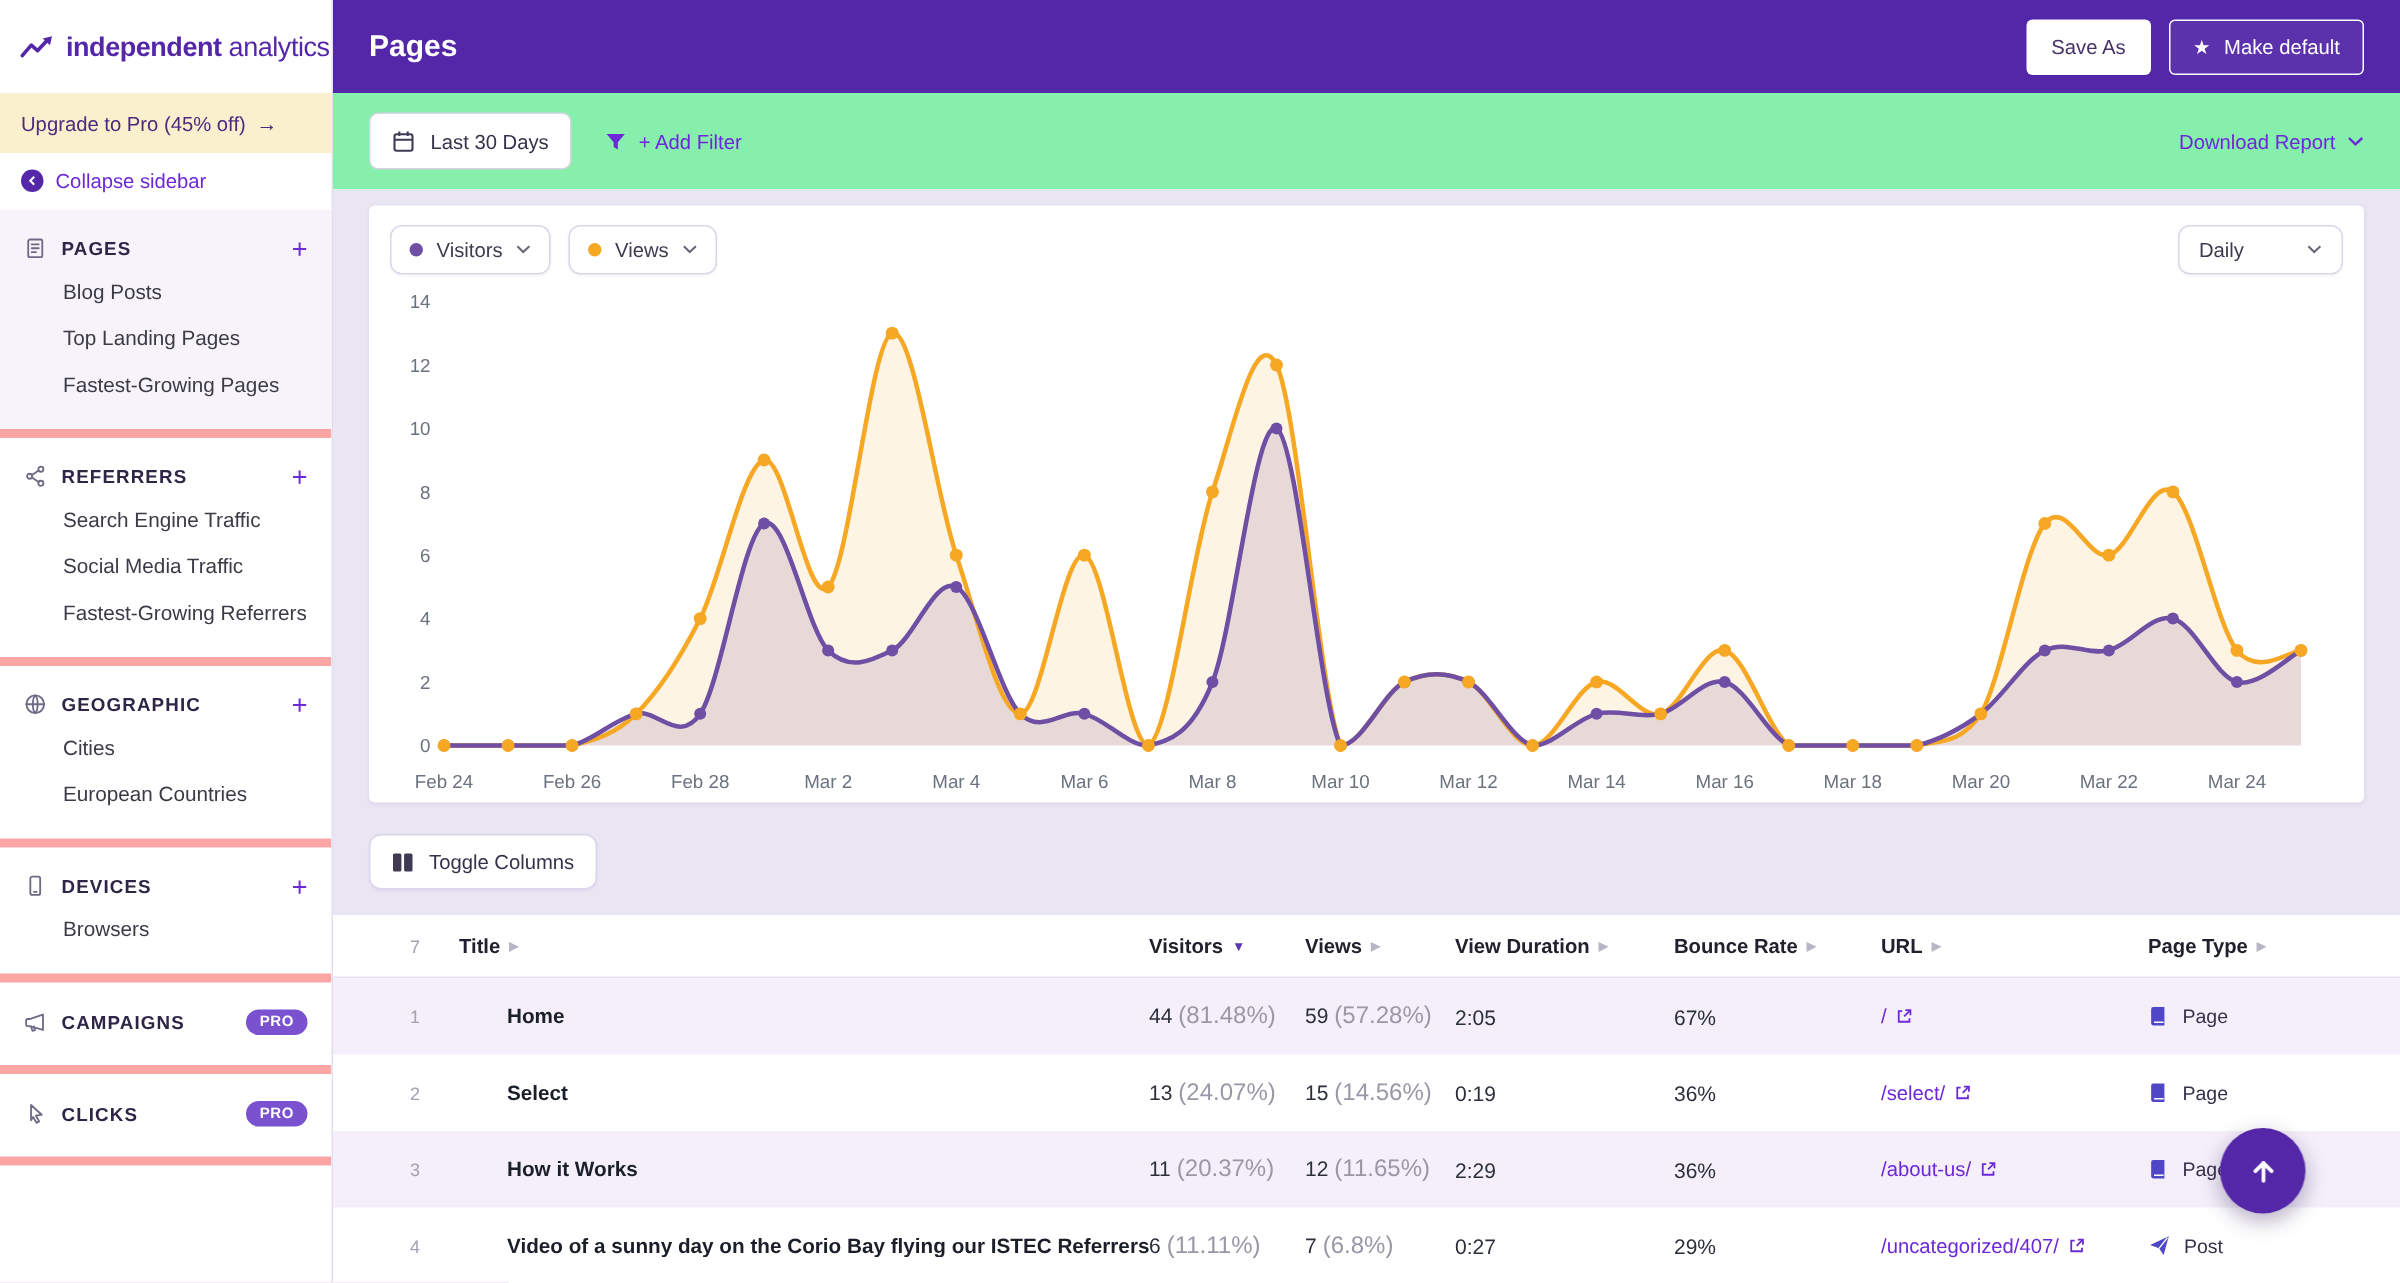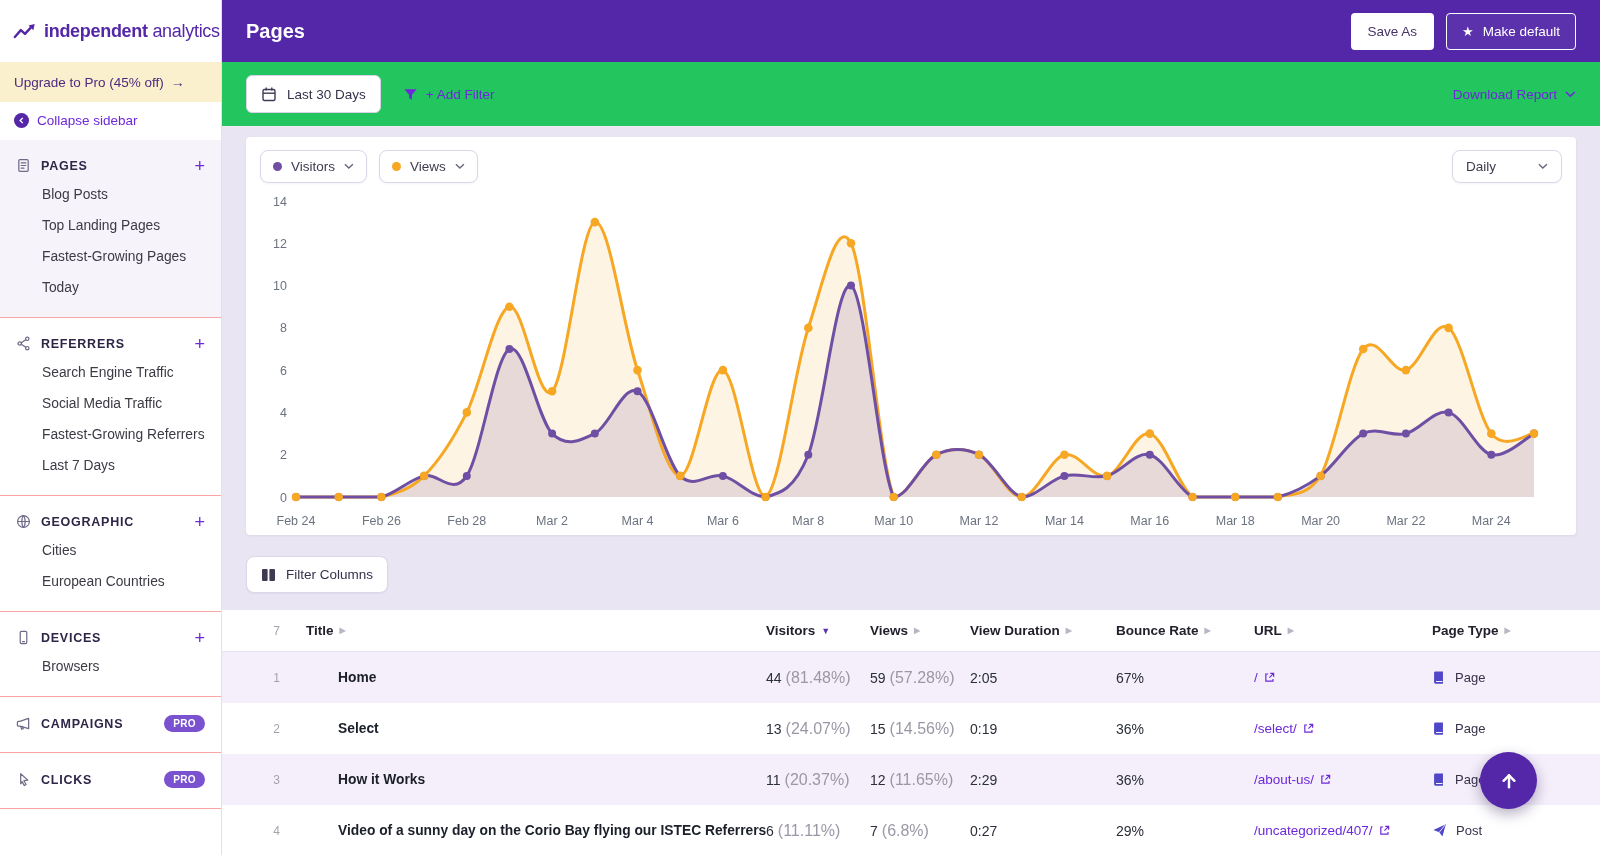--- a/index.html
+++ b/index.html
@@ -10,38 +10,38 @@
   
   .sidebar { flex:0 0 222px; width:222px; background:#fff; border-right:1px solid #e4dff0; display:flex; flex-direction:column; overflow:hidden; }
   .logo-row { height:62px; min-height:62px; display:flex; align-items:center; gap:7px; padding:0 13px; }
   .logo-text { font-size:18px; color:var(--brand,#5426a8); letter-spacing:-0.3px; }
   .logo-bold { font-weight:700; }
   .upgrade-banner { background:var(--banner,#fbf0cd); color:#4b2a7f; font-size:13.5px; font-weight:500; padding:12px 14px; display:flex; align-items:center; gap:7px; cursor:pointer; }
   .upgrade-arrow { font-size:14px; }
   .collapse-row { display:flex; align-items:center; gap:8px; padding:11px 14px 12px; color:var(--accent,#6d28d9); font-size:13.5px; cursor:pointer; }
   .collapse-circle { width:15px; height:15px; min-width:15px; border-radius:50%; background:var(--brand,#5426a8); color:#fff; display:flex; align-items:center; justify-content:center; }
   .nav { flex:1; overflow:hidden; }
-  .nav-section { padding:12px 16px 14px; border-top:1px solid #fca5a5; }
+  .nav-section { padding:12px 16px 14px; border-top:6px solid #fca5a5; }
   .nav-section.active { background:#f6f3fb; border-top:none; }
   .section-head { display:flex; align-items:center; gap:10px; padding:6px 0; cursor:pointer; }
   .section-icon { display:flex; color:#6f6a86; }
   .section-label { font-weight:700; font-size:12.5px; letter-spacing:.06em; color:#2e2547; }
   .section-plus { margin-left:auto; color:var(--accent,#6d28d9); font-size:18px; line-height:14px; cursor:pointer; }
   .pro-badge { margin-left:auto; background:#7a52cf; color:#fff; font-size:10px; font-weight:700; padding:3px 9px; border-radius:9px; letter-spacing:.04em; }
   .nav-item { padding:8px 0 8px 26px; font-size:13.8px; color:#3c3a45; cursor:pointer; }
 
   
   .main { flex:1; display:flex; flex-direction:column; background:#eae5f3; overflow:hidden; position:relative; }
   .topbar { height:62px; min-height:62px; background:var(--brand,#5426a8); display:flex; align-items:center; padding:0 24px; gap:12px; }
   .page-title { color:#fff; font-size:20px; font-weight:700; flex:1; }
   .btn-save { background:#fff; color:#473366; border:none; border-radius:4px; padding:11px 17px; font-size:13.5px; cursor:pointer; font-family:inherit; }
   .btn-default { background:rgba(255,255,255,.05); color:#fff; border:1px solid #fff; border-radius:4px; padding:10px 15px; font-size:13.5px; display:flex; gap:9px; align-items:center; cursor:pointer; font-family:inherit; }
   .star { font-size:13px; line-height:1; }
 
-  .toolbar { background:#22c55e; min-height:65px; display:flex; align-items:center; padding:0 24px; gap:22px; border-bottom:1px solid #efebf6; }
+  .toolbar { background:#86efac; min-height:65px; display:flex; align-items:center; padding:0 24px; gap:22px; border-bottom:1px solid #efebf6; }
   .btn-date { display:flex; gap:10px; align-items:center; background:#fff; border:1px solid #d8d2e6; border-radius:6px; padding:10px 14px; font-size:13.5px; color:#37314a; cursor:pointer; font-family:inherit; }
   .add-filter { display:flex; gap:8px; align-items:center; color:var(--accent,#6d28d9); font-size:13.5px; cursor:pointer; }
   .download { margin-left:auto; display:flex; gap:8px; align-items:center; color:var(--accent,#6d28d9); font-size:13.5px; cursor:pointer; }
 
   .chart-card { margin:10px 24px 0; background:#fff; border-radius:4px; box-shadow:0 1px 3px rgba(40,20,80,.08); padding:13px 14px 2px; }
   .chart-top { display:flex; gap:12px; align-items:center; }
   .chip { display:flex; align-items:center; gap:9px; border:1px solid #dcd6ea; border-radius:8px; padding:8px 12px; font-size:13.5px; color:#3f3b4f; background:#fff; box-shadow:0 1px 2px rgba(40,20,80,.05); cursor:pointer; }
   .dot { width:9px; height:9px; border-radius:50%; }
   .chev { display:flex; color:#6b6577; }
   .interval-select { margin-left:auto; display:flex; align-items:center; gap:42px; border:1px solid #dcd6ea; border-radius:8px; padding:8px 13px; font-size:13.5px; color:#3f3b4f; background:#fff; box-shadow:0 1px 2px rgba(40,20,80,.05); cursor:pointer; }
@@ -102,39 +102,37 @@
                 <rect x="3" y="1.8" width="10" height="12.5" rx="1.2"></rect>
                 <path d="M5.5 5.2h5M5.5 8h5M5.5 10.8h3"></path>
               </svg>
             </span>
             <span class="section-label">PAGES</span>
             <span class="section-plus">+</span>
           </div>
           <div class="nav-item">Blog Posts</div>
           <div class="nav-item">Top Landing Pages</div>
           <div class="nav-item">Fastest-Growing Pages</div>
-          <div class="nav-item">Today</div>
         </div>
         <div class="nav-section">
           <div class="section-head">
             <span class="section-icon">
               <svg width="15" height="15" viewBox="0 0 16 16" fill="none" stroke="currentColor" stroke-width="1.3" stroke-linejoin="round" stroke-linecap="round">
                 <circle cx="12" cy="3" r="1.8"></circle>
                 <circle cx="4" cy="8" r="1.8"></circle>
                 <circle cx="12" cy="13" r="1.8"></circle>
                 <path d="M5.6 7.1l4.8-3.2M5.6 8.9l4.8 3.2"></path>
               </svg>
             </span>
             <span class="section-label">REFERRERS</span>
             <span class="section-plus">+</span>
           </div>
           <div class="nav-item">Search Engine Traffic</div>
           <div class="nav-item">Social Media Traffic</div>
           <div class="nav-item">Fastest-Growing Referrers</div>
-          <div class="nav-item">Last 7 Days</div>
         </div>
         <div class="nav-section">
           <div class="section-head">
             <span class="section-icon">
               <svg width="15" height="15" viewBox="0 0 16 16" fill="none" stroke="currentColor" stroke-width="1.3" stroke-linejoin="round" stroke-linecap="round">
                 <circle cx="8" cy="8" r="6.3"></circle>
                 <path d="M1.7 8h12.6M8 1.7c2.3 2.1 2.3 10.5 0 12.6M8 1.7c-2.3 2.1-2.3 10.5 0 12.6"></path>
               </svg>
             </span>
             <span class="section-label">GEOGRAPHIC</span>
@@ -348,21 +346,21 @@
     </div>
 
     <div class="toggle-row">
       <button class="btn-toggle">
         <span style="display:flex">
           <svg width="15" height="14" viewBox="0 0 15 14">
               <rect x="1" y="1" width="5.6" height="12" rx="1" fill="#3f3a52"></rect>
               <rect x="8.4" y="1" width="5.6" height="12" rx="1" fill="#3f3a52"></rect>
             </svg>
         </span>
-        <span>Filter Columns</span>
+        <span>Toggle Columns</span>
       </button>
     </div>
 
     <div class="table">
       <div class="trow thead">
         <div class="cell-num">7</div>
         <div class="th">
             <span>Title</span>
             <span class="sort-dim">▶</span>
           </div>

